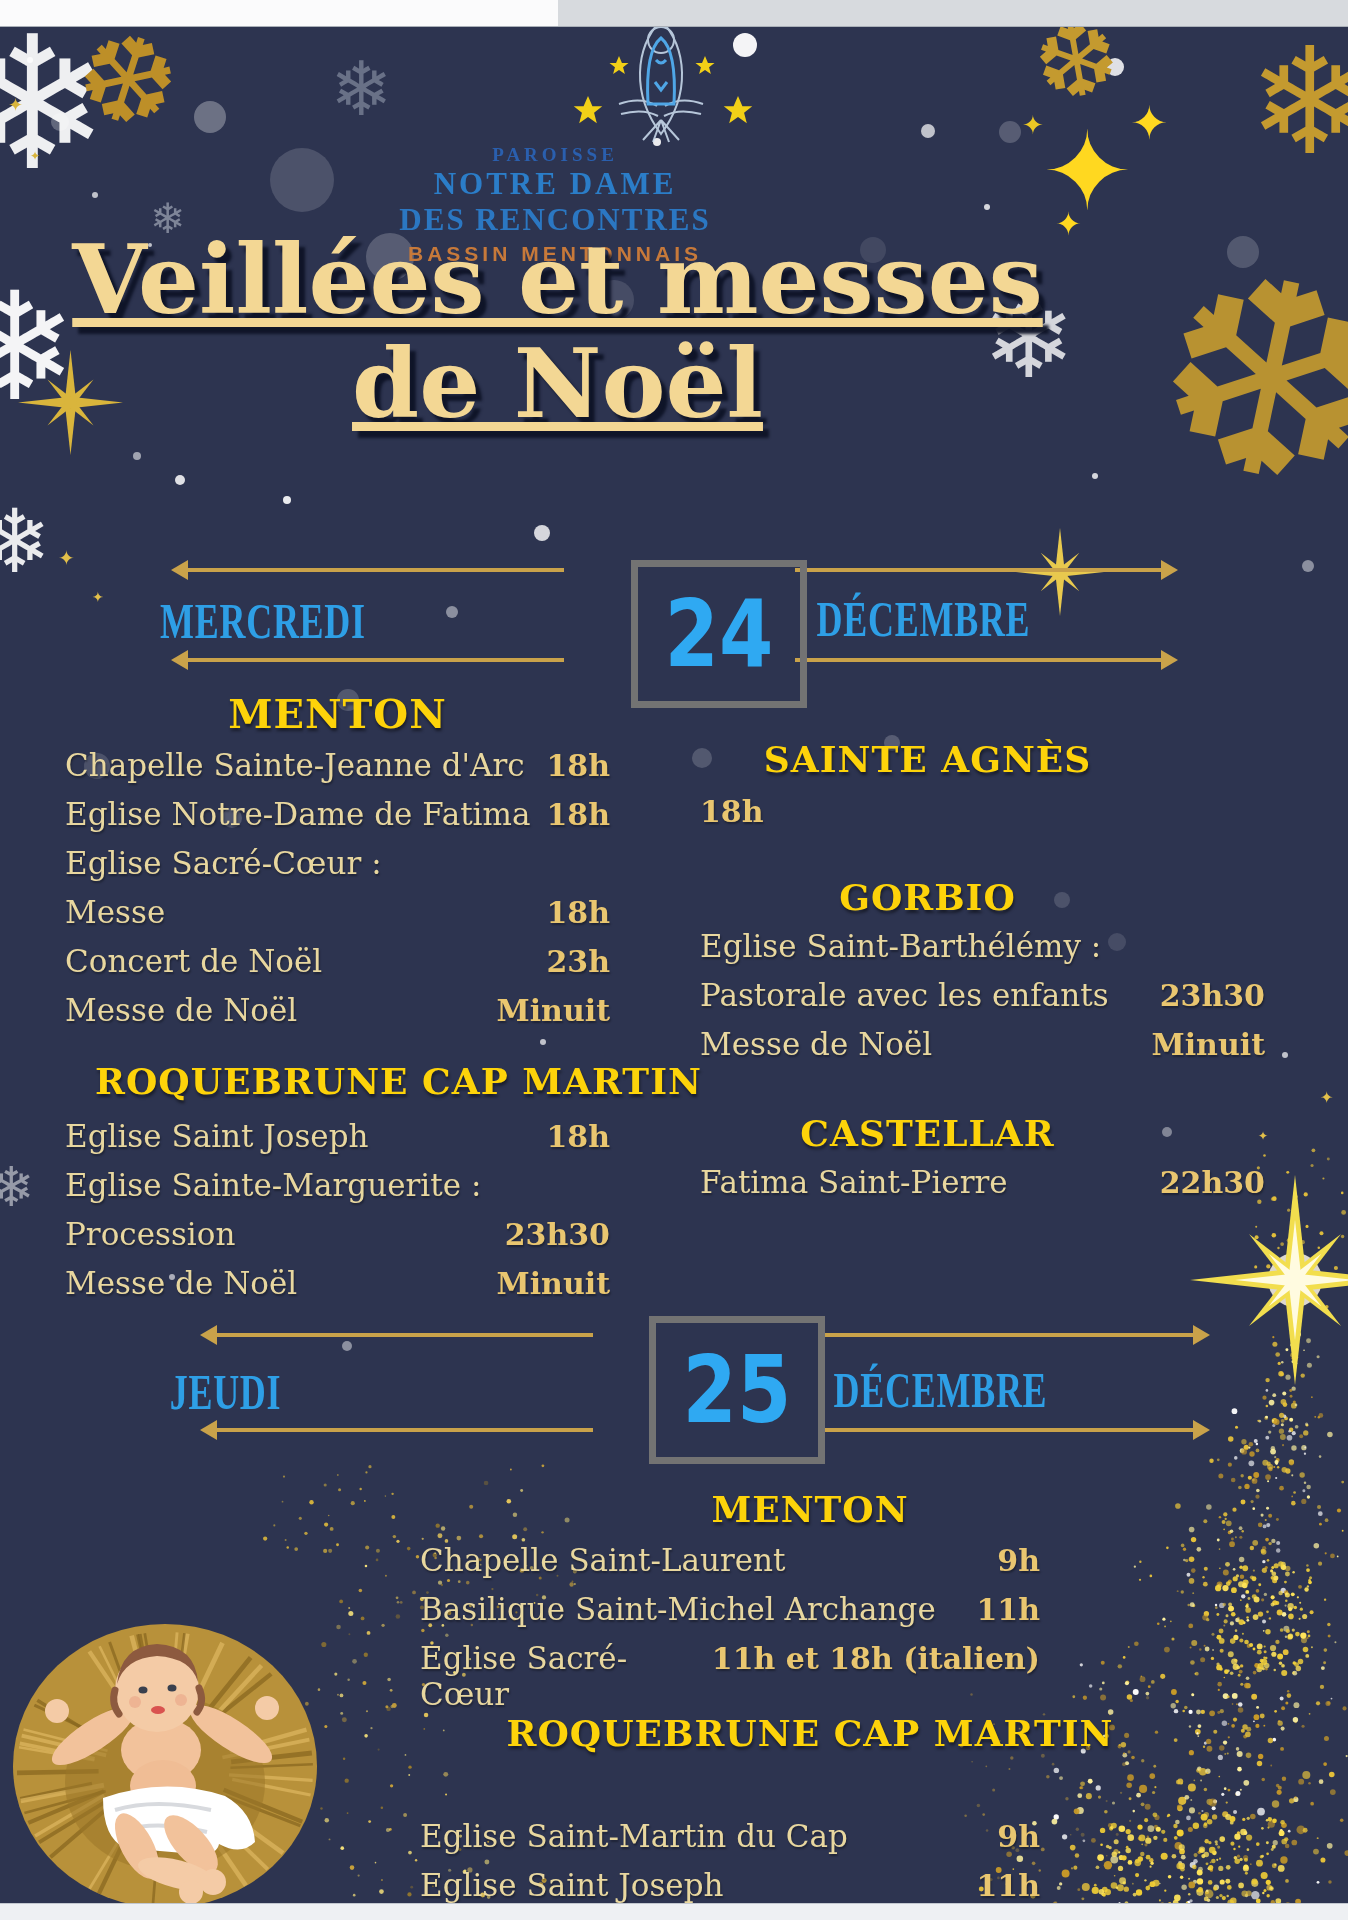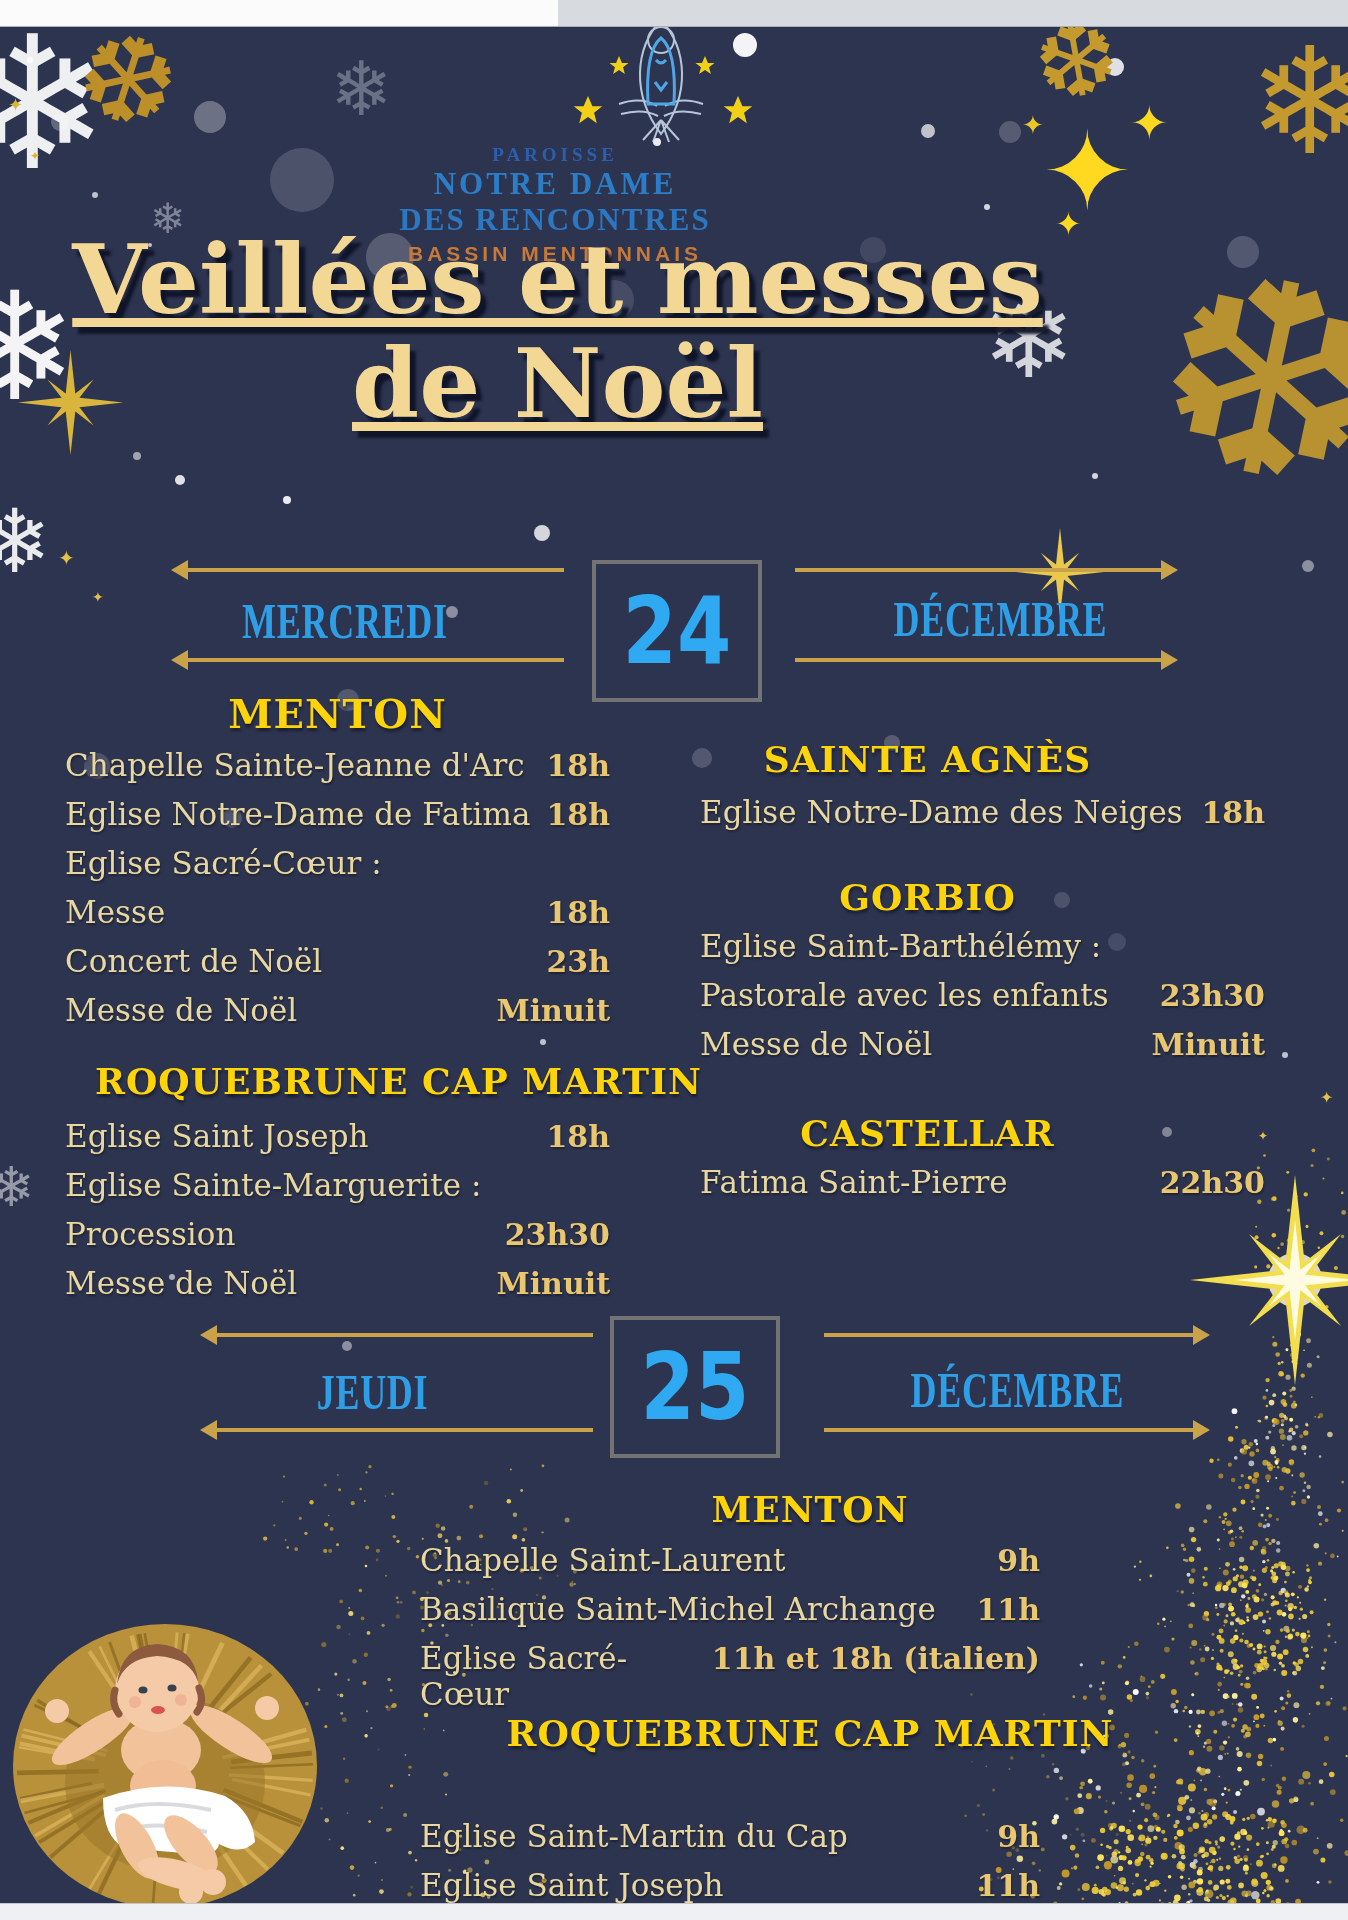--- a/index.html
+++ b/index.html
@@ -25,24 +25,24 @@
 
   
   .title{position:absolute;left:0;top:228px;width:1115px;text-align:center;z-index:3;
          font:700 96px "DejaVu Serif",serif;color:#f3d794;line-height:104px;
          text-shadow:6px 7px 3px rgba(14,19,38,.95);text-decoration:underline;}
 
   
   .arrow{position:absolute;height:4px;background:#c9a24a;z-index:3;}
   .arrow.left::before{content:"";position:absolute;left:-17px;top:-8px;border:10px solid transparent;border-right:17px solid #c9a24a;}
   .arrow.right::after{content:"";position:absolute;right:-17px;top:-8px;border:10px solid transparent;border-left:17px solid #c9a24a;}
-  .daybox{position:absolute;width:162px;height:134px;border:4px solid #737373;z-index:3;
-          display:flex;align-items:center;justify-content:center;}
+  .daybox{position:absolute;width:162px;height:134px;border:7px solid #737373;z-index:3;
+          display:flex;align-items:center;justify-content:center;margin-left:39px;}
   .daynum{font:800 92px "DejaVu Sans",sans-serif;color:#2fa9f2;transform:scaleX(.85);}
-  .dayname,.monthname{position:absolute;width:450px;text-align:center;z-index:3;color:#2e9fe6;
+  .dayname,.monthname{position:absolute;width:450px;z-index:3;color:#2e9fe6;
           font:700 50px "Liberation Serif",serif;}
   .dayname span,.monthname span{display:inline-block;transform:scaleX(.72);transform-origin:center;letter-spacing:1px;}
 
   
   .sec{position:absolute;z-index:3;}
   .sec-h{font:700 36px "DejaVu Serif",serif;color:#fdd30a;text-align:center;white-space:nowrap;
          letter-spacing:1px;text-shadow:1px 3px 3px rgba(0,0,0,.45);}
   .rows{margin-top:10px;}
   .row{display:flex;justify-content:space-between;align-items:baseline;height:49px;
        font:400 31px "DejaVu Serif",serif;color:#e8d79f;text-shadow:1px 2px 2px rgba(0,0,0,.35);}
@@ -1482,21 +1482,20 @@
           <span>Messe de Noël</span>
           <span class="t">Minuit</span>
         </div>
     </div>
   </div>
 
   <div class="sec" style="left:700px;top:738px;width:565px">
     <div class="sec-h" style="transform:translateX(-55px)">SAINTE AGNÈS</div>
     <div class="rows" style="margin-top:14px">
       <div class="row">
-          <span>Eglise Notre-Dame des Neiges</span>
           <span class="t">18h</span>
         </div>
     </div>
   </div>
 
   <div class="sec" style="left:700px;top:876px;width:565px">
     <div class="sec-h" style="transform:translateX(-55px)">GORBIO</div>
     <div class="rows">
       <div class="row">
           <span>Eglise Saint-Barthélémy :</span>

